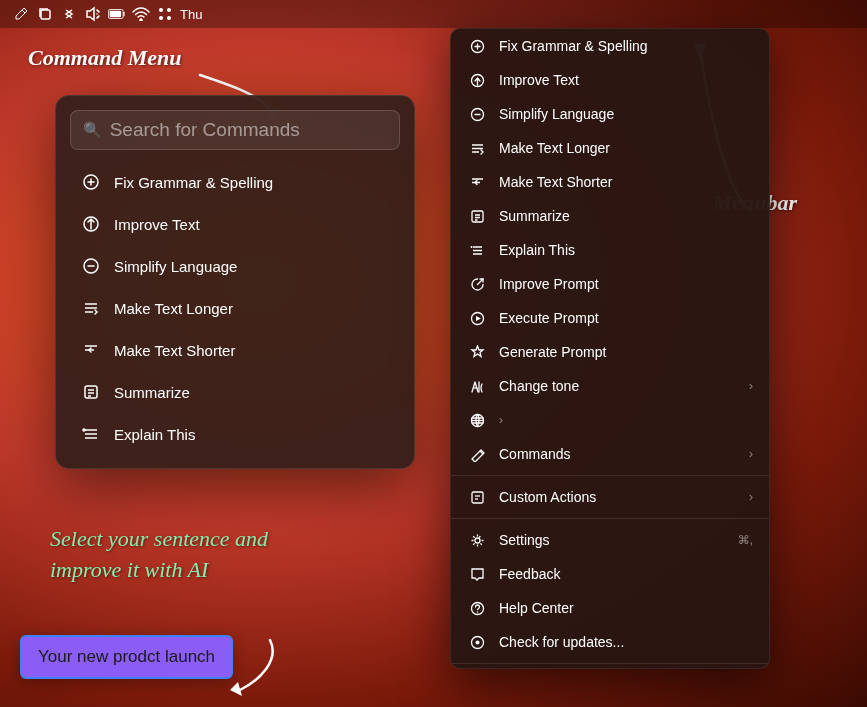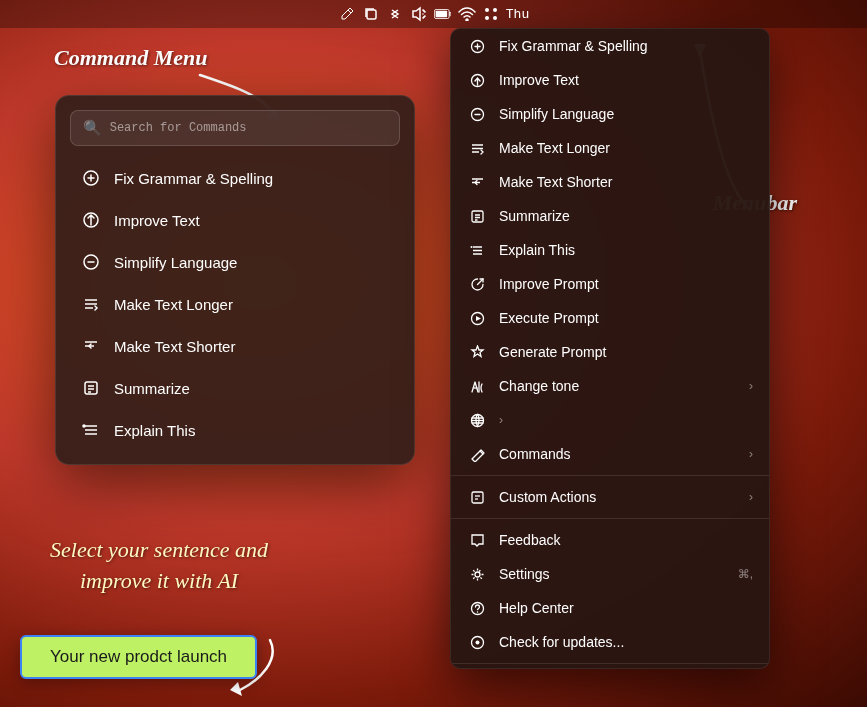--- a/index.html
+++ b/index.html
@@ -24,25 +24,24 @@
     
     .menubar {
       position: absolute;
       top: 0;
       left: 0;
       right: 0;
       height: 28px;
       background: rgba(0,0,0,0.3);
       display: flex;
       align-items: center;
-      justify-content: center;
+      justify-content: flex-start;
       padding: 0 12px;
       z-index: 100;
       gap: 8px;
-      font-family: Liberation Mono, monospace;
     }
 
     .menubar-icons {
       display: flex;
       align-items: center;
       gap: 6px;
       color: white;
       font-size: 12px;
     }
 
@@ -67,21 +66,20 @@
       position: absolute;
       top: 45px;
       left: 28px;
       color: white;
       font-size: 22px;
       font-weight: 600;
       font-style: italic;
       z-index: 10;
       text-shadow: 1px 1px 3px rgba(0,0,0,0.5);
       font-family: 'Georgia', serif;
-      margin-left: 26px;
     }
 
     .annotation-menubar {
       position: absolute;
       top: 190px;
       right: 70px;
       color: white;
       font-size: 22px;
       font-weight: 600;
       font-style: italic;
@@ -130,22 +128,22 @@
     .search-icon-cmd {
       color: rgba(255,255,255,0.5);
       font-size: 15px;
     }
 
     .search-input-cmd {
       background: transparent;
       border: none;
       outline: none;
       color: rgba(255,255,255,0.6);
-      font-size: 12px;
-      font-family: Liberation Mono, monospace;
+      font-size: 19px;
+      font-family: Liberation Sans, sans-serif;
       width: 100%;
     }
 
     .search-input-cmd::placeholder {
       color: rgba(255,255,255,0.5);
     }
 
     .cmd-menu-items {
       display: flex;
       flex-direction: column;
@@ -226,41 +224,40 @@
 
     .dropdown-separator {
       height: 1px;
       background: rgba(255,255,255,0.1);
       margin: 4px 0;
     }
 
     
     .bottom-annotation {
       position: absolute;
-      bottom: 110px;
+      bottom: 121px;
       left: 50px;
-      color: #fef9c3;
+      color: #86efac;
       font-size: 22px;
       font-weight: 500;
       font-style: italic;
-      text-align: center;
       z-index: 10;
       text-shadow: 1px 1px 3px rgba(0,0,0,0.5);
       font-family: 'Georgia', serif;
       line-height: 1.4;
     }
 
     
     .selected-text-box {
       position: absolute;
       bottom: 28px;
       left: 20px;
-      background: #bef264;
+      background: #8b5cf6;
       border-radius: 6px;
-      padding: 10px 28px;
+      padding: 10px 16px;
       border: 2px solid #3b82f6;
       z-index: 10;
       box-shadow: 0 4px 15px rgba(0,0,0,0.3);
       text-align: right;
     }
 
     .selected-text-content {
       color: #1a1a1a;
       font-size: 17px;
       font-weight: 400;
@@ -592,35 +589,35 @@
     </span>
     <span class="dropdown-item-label">Custom Actions</span>
     <span class="dropdown-item-arrow">›</span>
   </div>
 
   <div class="dropdown-separator"></div>
 
   <div class="dropdown-item">
     <span class="dropdown-item-icon">
       <svg width="15" height="15" viewBox="0 0 15 15" fill="none" stroke="white" stroke-width="1.3">
-        <path d="M2 2h11v9H9l-2 2-2-2H2z"></path>
-      </svg>
-    </span>
-    <span class="dropdown-item-label">Feedback</span>
-  </div>
-
-  <div class="dropdown-item">
-    <span class="dropdown-item-icon">
-      <svg width="15" height="15" viewBox="0 0 15 15" fill="none" stroke="white" stroke-width="1.3">
         <circle cx="7.5" cy="7.5" r="2.5"></circle>
         <path d="M7.5 1.5v2M7.5 11.5v2M1.5 7.5h2M11.5 7.5h2M3.2 3.2l1.4 1.4M10.4 10.4l1.4 1.4M10.4 3.2l-1.4 1.4M4.6 10.4l-1.4 1.4"></path>
       </svg>
     </span>
     <span class="dropdown-item-label">Settings</span>
     <span class="dropdown-item-shortcut">⌘,</span>
+  </div>
+
+  <div class="dropdown-item">
+    <span class="dropdown-item-icon">
+      <svg width="15" height="15" viewBox="0 0 15 15" fill="none" stroke="white" stroke-width="1.3">
+        <path d="M2 2h11v9H9l-2 2-2-2H2z"></path>
+      </svg>
+    </span>
+    <span class="dropdown-item-label">Feedback</span>
   </div>
 
   <div class="dropdown-item">
     <span class="dropdown-item-icon">
       <svg width="15" height="15" viewBox="0 0 15 15" fill="none" stroke="white" stroke-width="1.3">
         <circle cx="7.5" cy="7.5" r="6"></circle>
         <path d="M5.5 6c0-1.1.9-2 2-2s2 .9 2 2-1 1.5-2 2.5" stroke-linecap="round"></path>
         <circle cx="7.5" cy="11" r="0.75" fill="white" stroke="none"></circle>
       </svg>
     </span>

